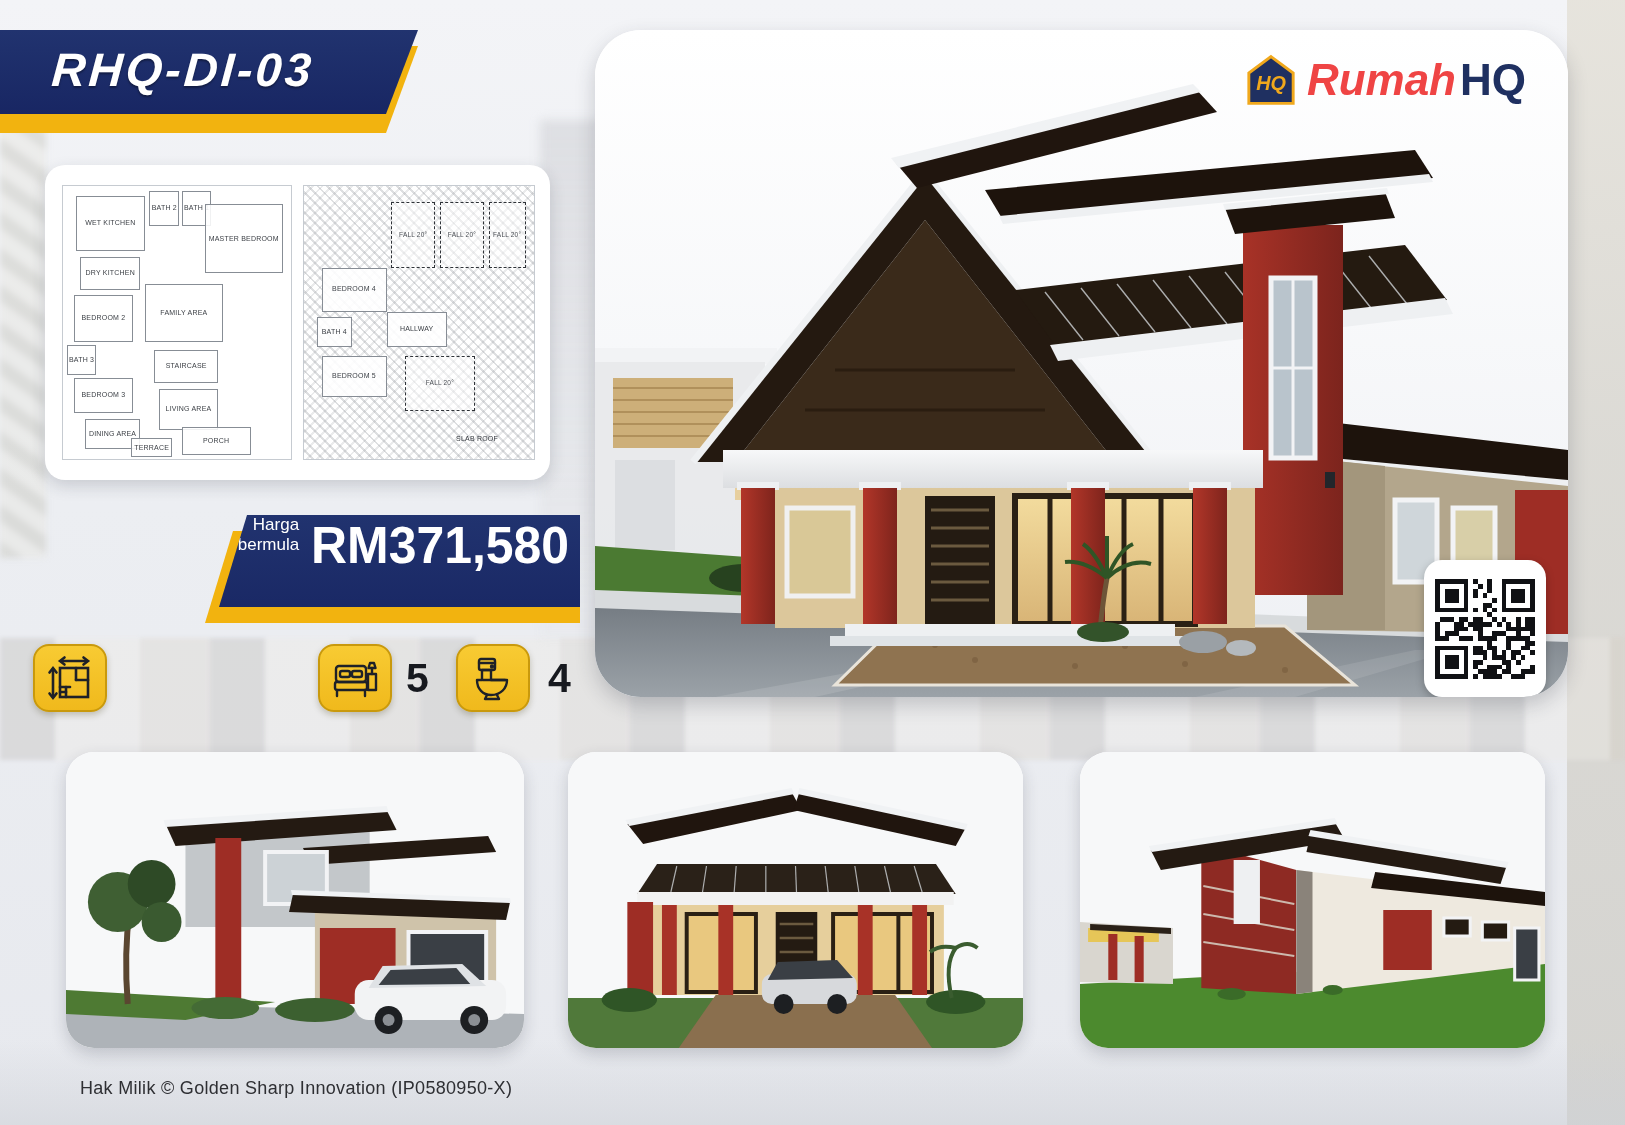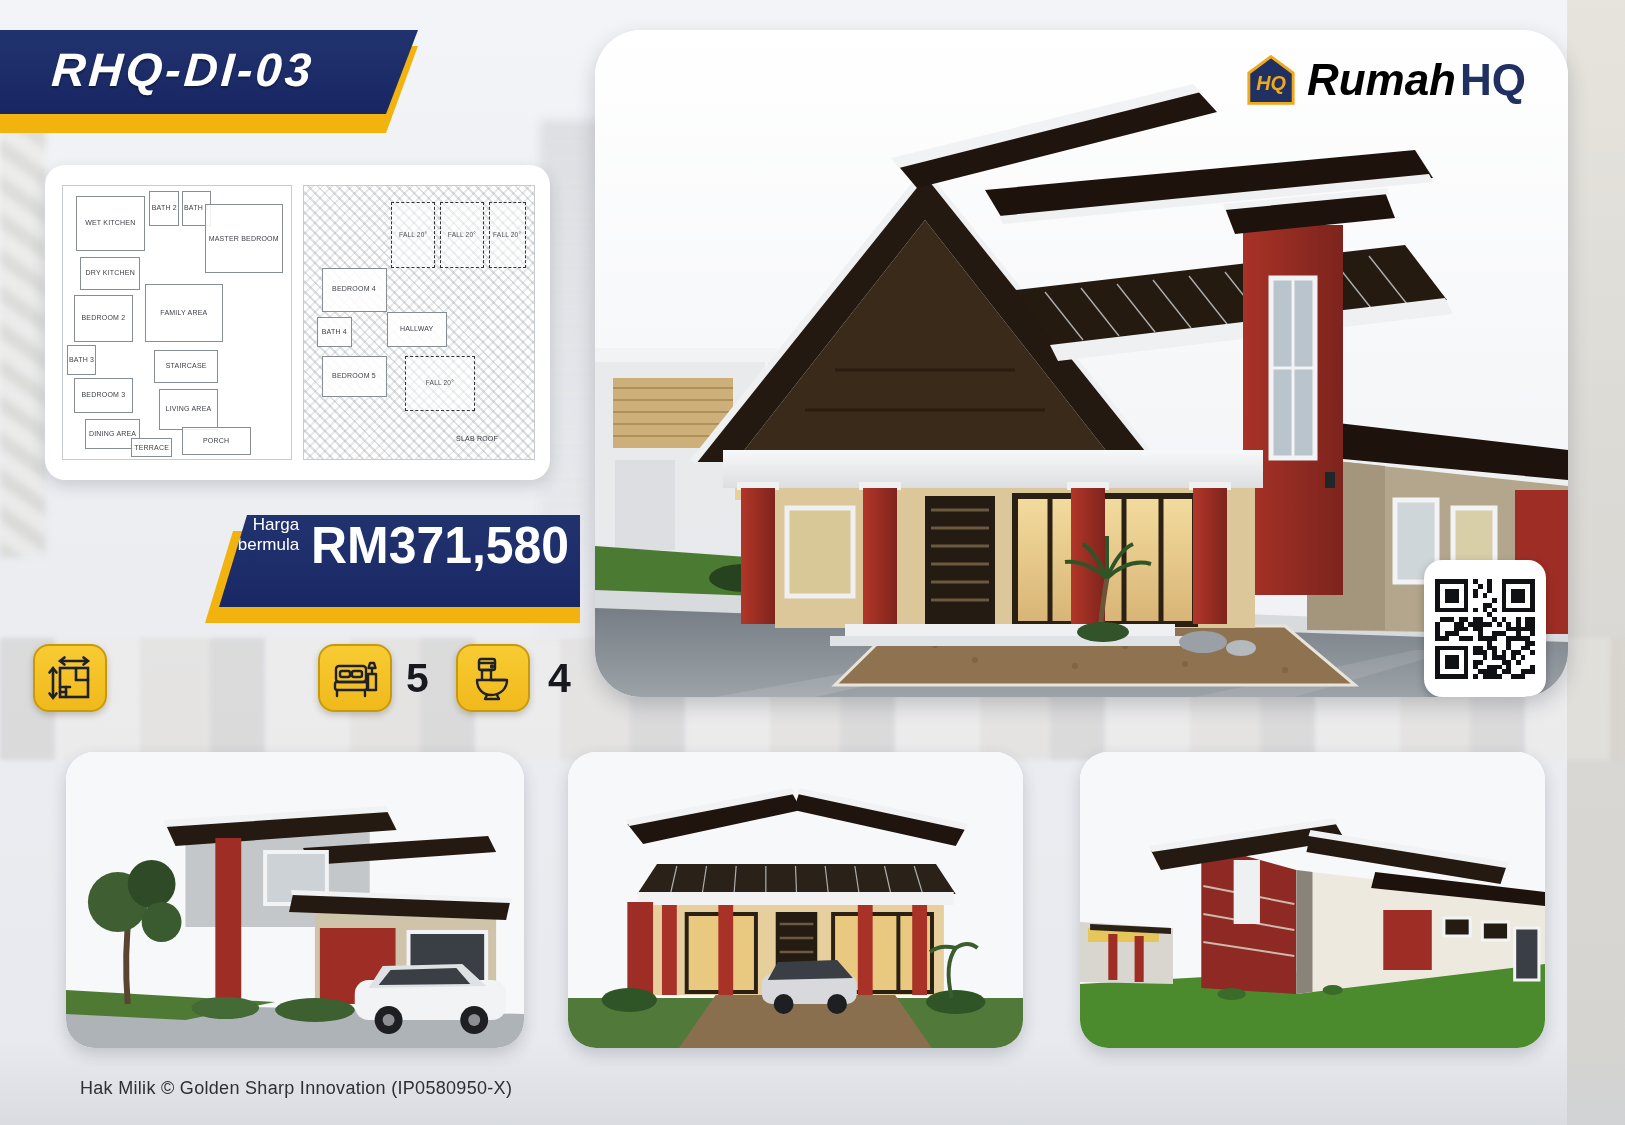--- a/index.html
+++ b/index.html
@@ -80,21 +80,21 @@
   .tile-area{left:33px;} .val-area{left:124px;}
   .tile-bed{left:318px;}  .val-bed{left:406px;}
   .tile-toilet{left:456px;}.val-toilet{left:548px;}
 
   
   .main-card{position:absolute;left:595px;top:30px;width:973px;height:667px;border-radius:46px;
     overflow:hidden;background:#fff;box-shadow:0 8px 20px rgba(40,45,60,.22);z-index:5;}
   .main-card svg.scene{position:absolute;left:0;top:0;}
   .logo{position:absolute;right:42px;top:24px;display:flex;align-items:center;z-index:3;text-align:center;}
   .logo .glyph{width:56px;height:52px;margin-right:8px;}
-  .logo .t-yellow{font-size:44px;font-weight:800;font-style:italic;color:#000000;letter-spacing:0;}
+  .logo .t-yellow{font-size:44px;font-weight:800;font-style:italic;color:#ef4444;letter-spacing:0;}
   .logo .t-navy{font-size:44px;font-weight:800;color:#1f3061;margin-left:4px;}
   .qr-card{position:absolute;right:22px;bottom:0;width:122px;height:137px;background:#fff;
     border-radius:18px;z-index:3;display:flex;align-items:center;justify-content:center;
     box-shadow:0 3px 8px rgba(0,0,0,.25);}
   .qr-card svg{width:100px;height:100px;}
 
   
   .thumb{position:absolute;top:752px;height:296px;border-radius:28px;overflow:hidden;background:#fff;
     box-shadow:0 6px 16px rgba(40,45,60,.2);z-index:5;}
   .thumb-1{left:66px;width:458px;}

